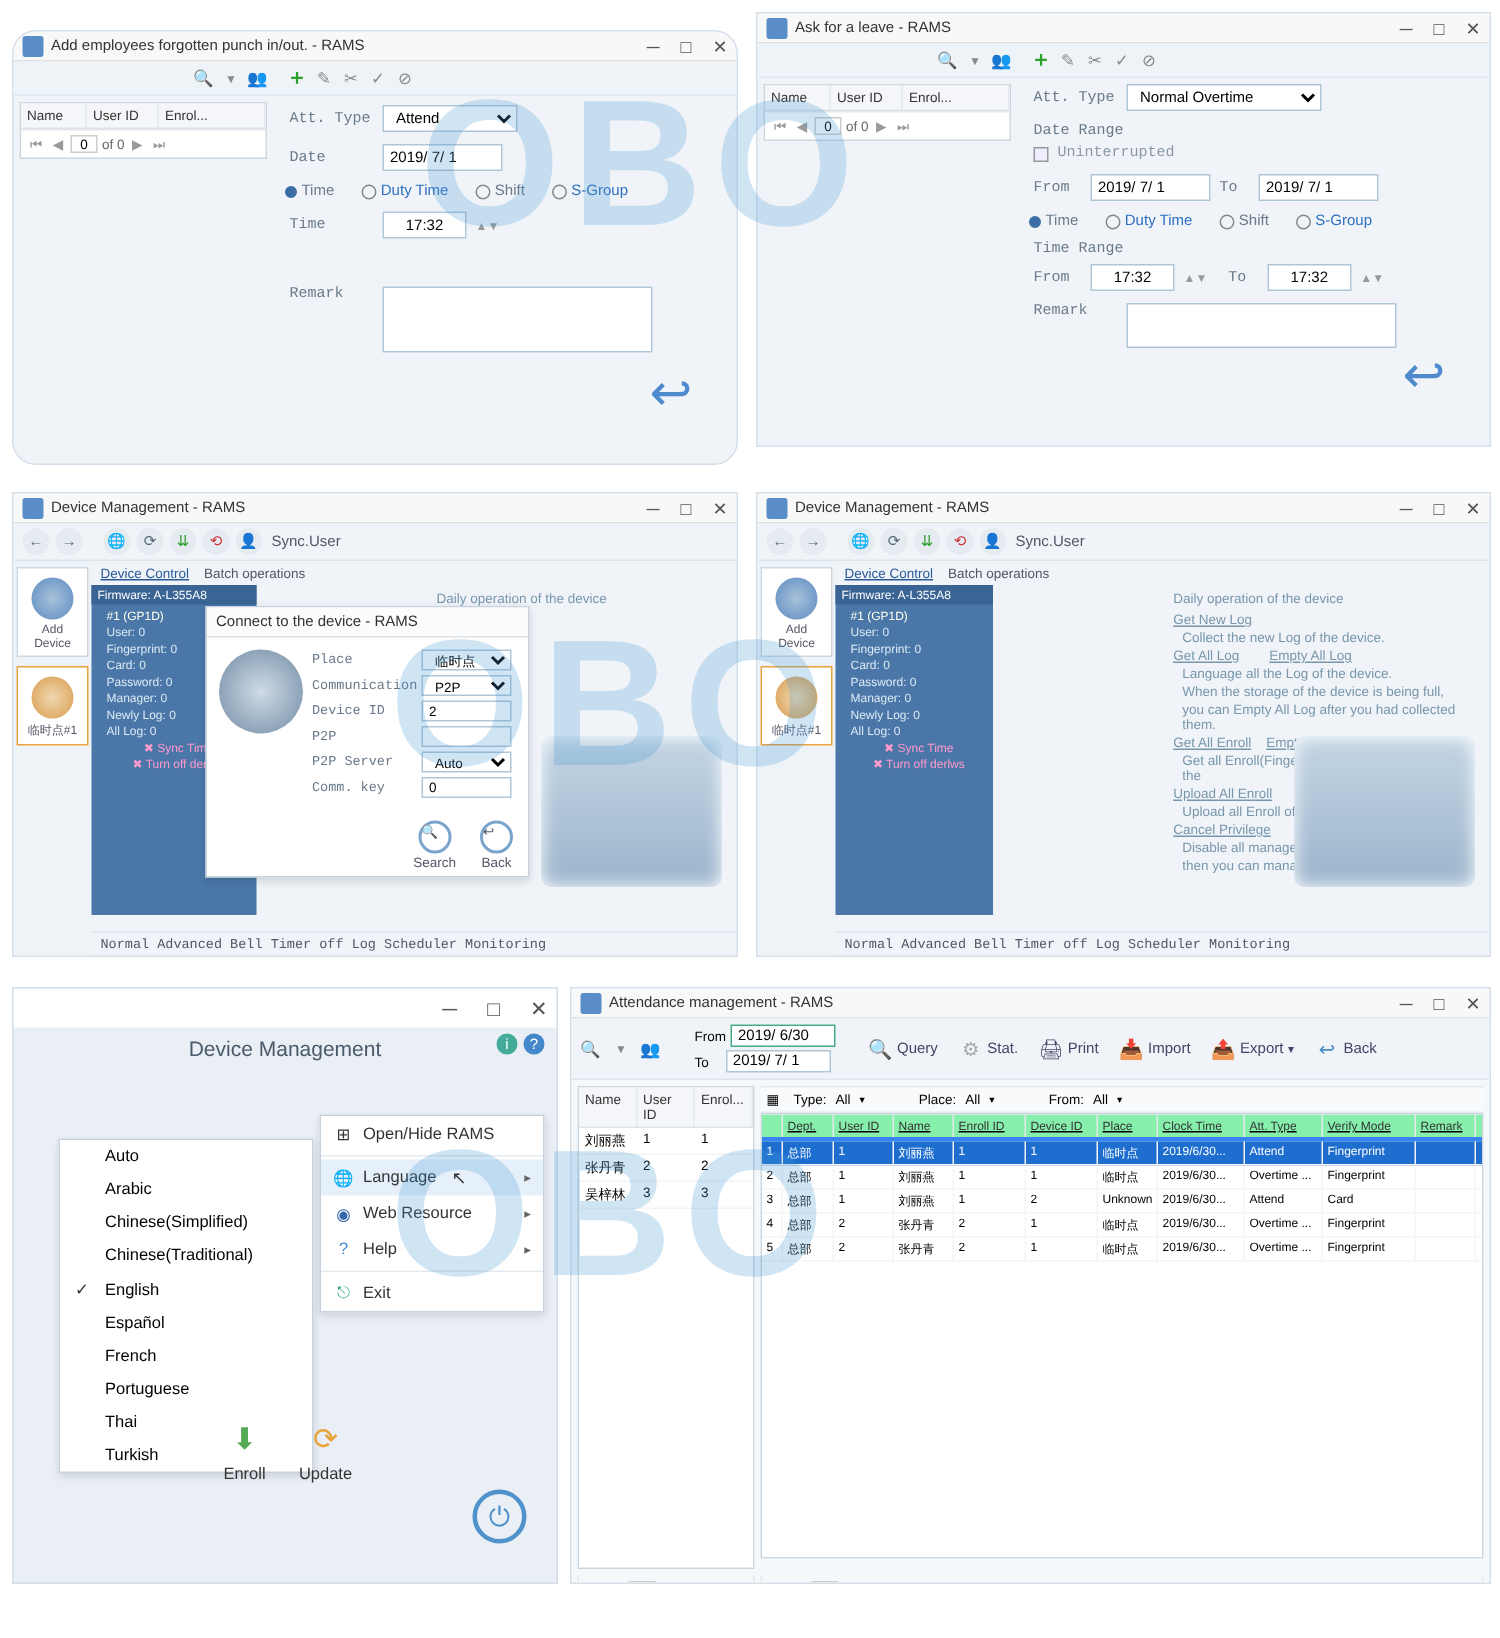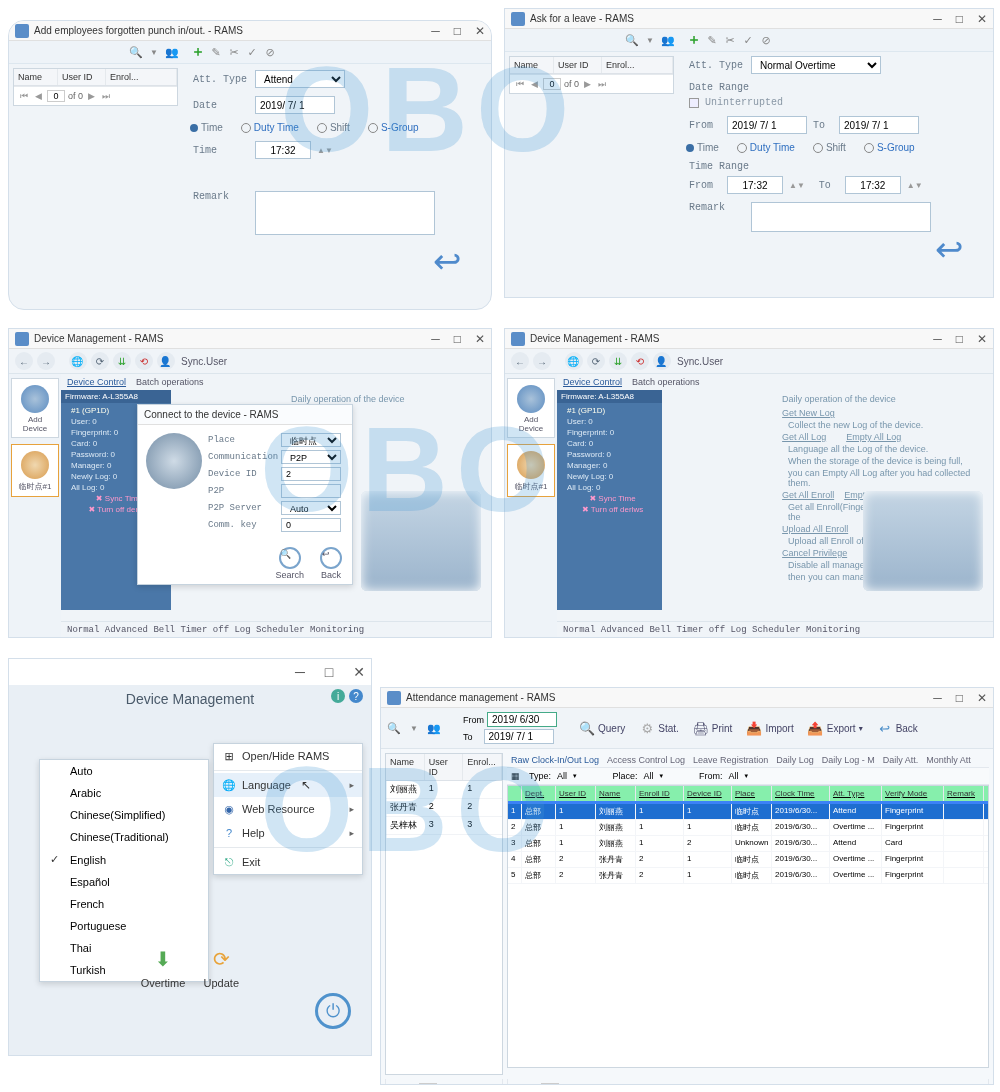--- a/index.html
+++ b/index.html
@@ -102,21 +102,21 @@
   .ctx-sep { height: 1px; background: #e5e9ed; margin: 2px 0; }
   .lang-submenu { position: absolute; top: 100px; left: 30px; width: 170px; background: #fff; border: 1px solid #c6d3de; box-shadow: 0 2px 6px rgba(0,0,0,0.15); font-size: 11px; }
   .lang-item { display: flex; align-items: center; gap: 8px; padding: 5px 10px; cursor: pointer; }
   .lang-item .chk { width: 12px; color: #333; }
   .action-row { position: absolute; bottom: 66px; left: 0; right: 0; display: flex; justify-content: center; gap: 18px; }
   .action-btn { display: flex; flex-direction: column; align-items: center; font-size: 11px; color: #333; }
   .action-btn .ab-icon { width: 36px; height: 36px; border-radius: 50%; display: flex; align-items: center; justify-content: center; font-size: 20px; }
   .power-btn { position: absolute; bottom: 26px; right: 20px; width: 36px; height: 36px; border: 3px solid #4f92cc; border-radius: 50%; color: #4f92cc; display: flex; align-items: center; justify-content: center; font-size: 18px; }
   .status-bottom { position: absolute; bottom: 0; left: 0; right: 0; height: 22px; background: #f6f8fa; border-top: 1px solid #dde4ea; display: flex; align-items: center; justify-content: flex-end; padding: 0 8px; font-size: 11px; color: #445; gap: 6px; }
 
-  .p6 { top: 658px; left: 380px; width: 614px; height: 398px; background: #f5f8fb; margin-top: 29px; }
+  .p6 { top: 658px; left: 380px; width: 614px; height: 398px; background: #f5f8fb; }
   .am-toolbar { display: flex; align-items: center; gap: 6px; padding: 4px 6px; background: #f0f4f8; border-bottom: 1px solid #dde5ec; font-size: 10px; }
   .date-group { display: flex; flex-direction: column; gap: 2px; }
   .date-group .dr { display: flex; align-items: center; gap: 3px; font-size: 9px; }
   .am-btn { display: flex; align-items: center; gap: 3px; color: #446; padding: 2px 4px; }
   .am-btn .i { width: 16px; height: 16px; display: inline-flex; align-items: center; justify-content: center; font-size: 13px; }
   .am-body { display: flex; height: 330px; }
   .am-left { width: 118px; border: 1px solid #cdd7e0; margin: 4px; background: #fff; display: flex; flex-direction: column; }
   .am-left .table-header .th { flex: 1; }
   .am-left-row { display: flex; font-size: 9px; }
   .am-left-row .td { flex: 1; padding: 2px 4px; border-bottom: 1px solid #f1f3f6; }
@@ -571,21 +571,21 @@
         <span>Thai</span>
       </div>
       <div class="lang-item">
         <span class="chk"></span>
         <span>Turkish</span>
       </div>
     </div>
   <div class="action-row">
     <div class="action-btn">
         <div class="ab-icon" style="color:#5a5;">⬇</div>
-        <span>Overtime</span>
+        <span>Enroll</span>
       </div>
     <div class="action-btn">
         <div class="ab-icon" style="color:#e8a33a;">⟳</div>
         <span>Update</span>
       </div>
   </div>
   <div class="power-btn">⏻</div>
 </div>
 
 <div class="panel p6">
@@ -656,29 +656,20 @@
             <div class="td">2</div>
           </div>
           <div class="am-left-row">
             <div class="td">吴梓林</div>
             <div class="td">3</div>
             <div class="td">3</div>
           </div>
         </div>
     </div>
     <div class="am-right">
-      <div class="sub-tabs" id="sub-tabs">
-          <span class="sub-tab active">Raw Clock-In/Out Log</span>
-          <span class="sub-tab">Access Control Log</span>
-          <span class="sub-tab">Leave Registration</span>
-          <span class="sub-tab">Daily Log</span>
-          <span class="sub-tab">Daily Log - M</span>
-          <span class="sub-tab">Daily Att.</span>
-          <span class="sub-tab">Monthly Att</span>
-        </div>
       <div class="filter-row">
         <span style="width:12px;">▦</span>
         <span>Type:</span>
         <span>All</span>
           <span style="font-size:7px;">▾</span>
         <span style="margin-left:30px;">Place:</span>
         <span>All</span>
           <span style="font-size:7px;">▾</span>
         <span style="margin-left:30px;">From:</span>
         <span>All</span>

